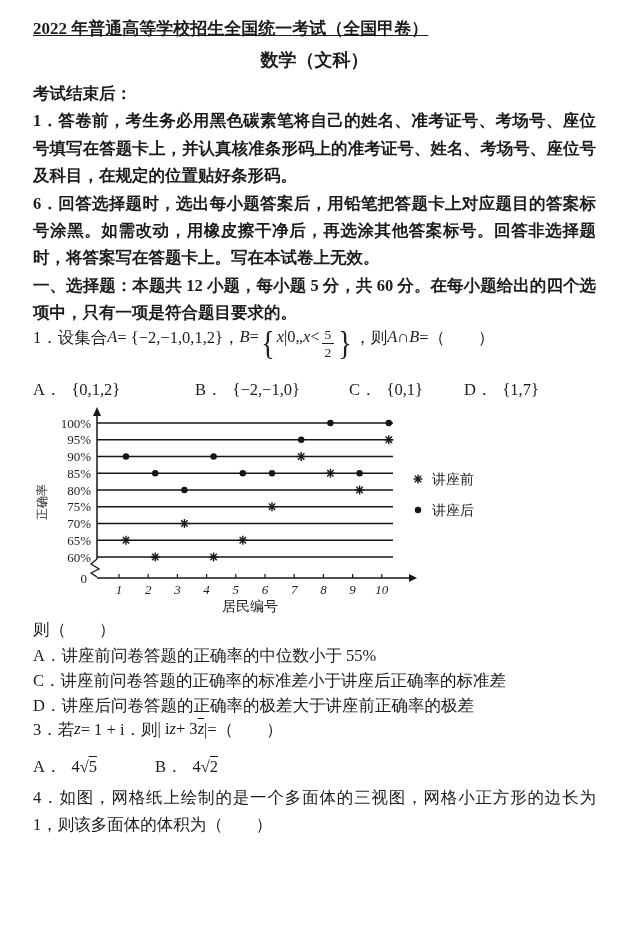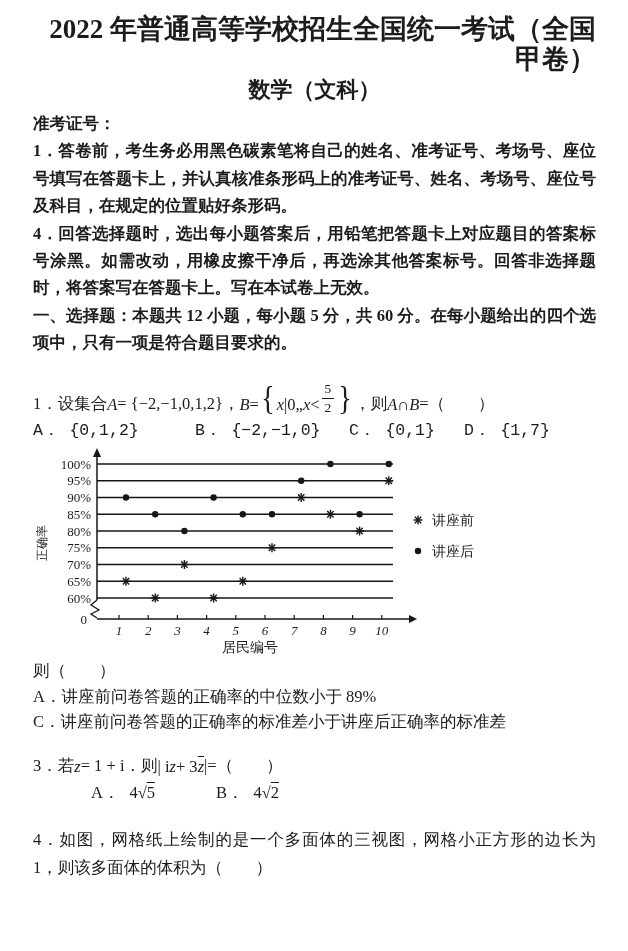--- a/index.html
+++ b/index.html
@@ -3,58 +3,58 @@
 <meta charset="utf-8">
 <style>
   html,body{margin:0;padding:0;background:#ffffff;}
   body{
     width:628px;height:951px;overflow:hidden;
     font-family:"Liberation Serif","DejaVu Serif",serif;
     color:#1c1c1c;font-size:16.5px;
   }
   .page{padding:8px 32px 0 33px;}
   .title{
-    text-align:right;font-weight:bold;font-size:27px;
-    margin:6px 0 2px 0;line-height:30px;
+    text-align:left;font-weight:bold;font-size:17px;
+    margin:6px 0 2px 0;line-height:30px;text-decoration:underline;
   }
   .subtitle{
-    text-align:center;font-weight:bold;font-size:22px;
+    text-align:center;font-weight:bold;font-size:18px;
     margin:0 0 6px 0;line-height:28px;
   }
   p{margin:0;line-height:27.4px;text-align:justify;}
   .bold{font-weight:bold;}
   .nosp{text-align:left;}
-  .mathline{display:flex;align-items:flex-end;height:47px;white-space:nowrap;margin-top:11px;}
+  .mathline{display:flex;align-items:flex-start;height:47px;white-space:nowrap;}
   .mathline .it, .it{font-style:italic;}
   .bigbrace{font-size:33px;font-weight:normal;line-height:1;padding:0 1px;transform:scaleX(.85);}
   .frac{display:inline-block;vertical-align:middle;text-align:center;font-size:13.5px;line-height:1.12;margin:0 2px;}
   .frac .num{display:block;border-bottom:1.2px solid #1c1c1c;padding:0 3px 1px 3px;}
   .frac .den{display:block;padding-top:1px;}
   .optrow{display:grid;line-height:31px;white-space:nowrap;}
-  .q1opts{grid-template-columns:162px 154px 115px auto;font-family:Liberation Mono, monospace;}
-  .q3opts{grid-template-columns:122px 124px 117px auto;margin-bottom:18px;text-align:right;}
+  .q1opts{grid-template-columns:162px 154px 115px auto;}
+  .q3opts{grid-template-columns:122px 124px 117px auto;margin-bottom:2px;}
   .optrow .lbl{margin-right:10px;}
   .qopt p{line-height:25.4px;}
   .stem{line-height:26px;margin-top:2px;}
   .bar{text-decoration:overline;}
   .radic{text-decoration:overline;}
   .chartwrap{margin:2px 0 0 -3px;width:480px;height:208px;}
   svg text{font-family:"Liberation Serif","DejaVu Serif",serif;fill:#1c1c1c;}
 </style>
 </head>
 <body>
 
 <div class="page">
 
   <div class="title">2022 年普通高等学校招生全国统一考试（全国甲卷）</div>
   <div class="subtitle">数学（文科）</div>
 
-  <p class="bold nosp">准考证号：</p>
+  <p class="bold nosp">考试结束后：</p>
   <p class="bold">1．答卷前，考生务必用黑色碳素笔将自己的姓名、准考证号、考场号、座位号填写在答题卡上，并认真核准条形码上的准考证号、姓名、考场号、座位号及科目，在规定的位置贴好条形码。</p>
-  <p class="bold">4．回答选择题时，选出每小题答案后，用铅笔把答题卡上对应题目的答案标号涂黑。如需改动，用橡皮擦干净后，再选涂其他答案标号。回答非选择题时，将答案写在答题卡上。写在本试卷上无效。</p>
+  <p class="bold">6．回答选择题时，选出每小题答案后，用铅笔把答题卡上对应题目的答案标号涂黑。如需改动，用橡皮擦干净后，再选涂其他答案标号。回答非选择题时，将答案写在答题卡上。写在本试卷上无效。</p>
   <p class="bold">一、选择题：本题共 12 小题，每小题 5 分，共 60 分。在每小题给出的四个选项中，只有一项是符合题目要求的。</p>
 
   <div class="mathline">
     <span>1．设集合 </span>
       <span class="it">A</span>
       <span> = {−2,−1,0,1,2}，</span>
       <span class="it">B</span>
       <span> = </span>
       <span class="bigbrace">{</span>
       <span class="it">x</span>
@@ -182,22 +182,23 @@
         <line x1="388" y1="67.5" x2="388" y2="76.5" stroke="#161616" stroke-width="1.4"></line>
         <line x1="391.1819805153395" y1="68.81801948466054" x2="384.8180194846605" y2="75.18198051533946" stroke="#161616" stroke-width="1.4"></line>
         <text x="402" y="77" font-size="14">讲座前</text>
         <circle cx="388" cy="103" r="3.2" fill="#161616"></circle>
         <text x="402" y="108" font-size="14">讲座后</text>
       </svg>
   </div>
 
   <p class="stem nosp">则（　　）</p>
   <div class="qopt">
-    <p class="nosp">A．讲座前问卷答题的正确率的中位数小于 89%</p>
+    <p class="nosp">A．讲座前问卷答题的正确率的中位数小于 55%</p>
     <p class="nosp">C．讲座前问卷答题的正确率的标准差小于讲座后正确率的标准差</p>
+    <p class="nosp">D．讲座后问卷答题的正确率的极差大于讲座前正确率的极差</p>
   </div>
 
   <div class="mathline" style="height:32px;">
     <span>3．若 </span>
       <span class="it">z</span>
       <span> = 1 + i．则 </span>
       <span>| i</span>
       <span class="it">z</span>
       <span> + 3</span>
       <span class="it bar">z</span>

